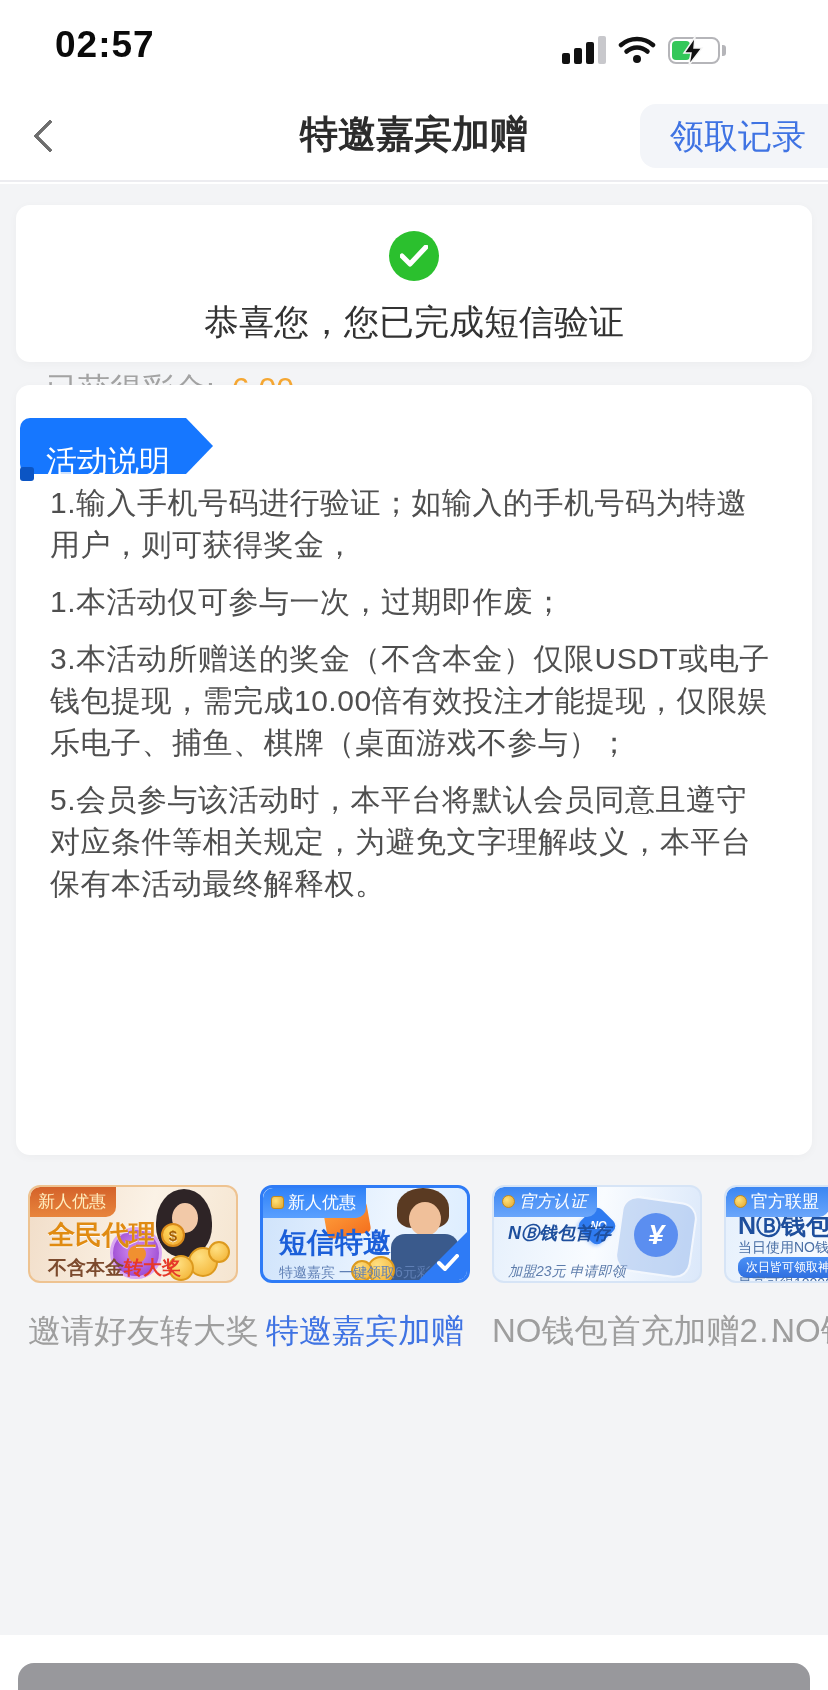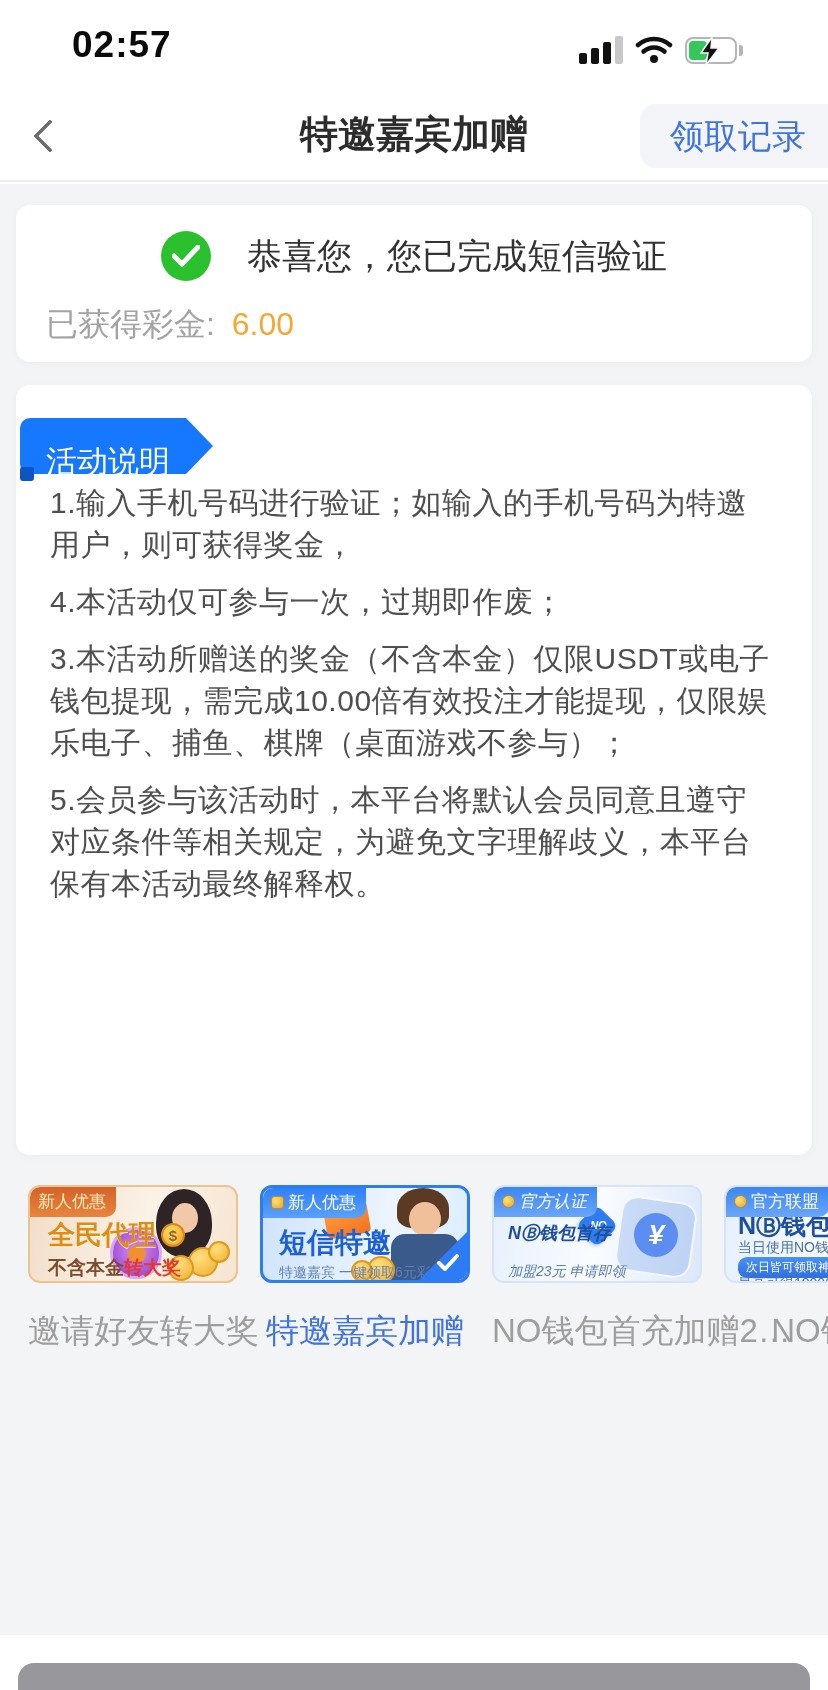--- a/index.html
+++ b/index.html
@@ -1,21 +1,21 @@
 <!DOCTYPE html>
 <html><head>
 <meta charset="utf-8">
 <style>
   * { margin:0; padding:0; box-sizing:border-box; }
   html,body { width:828px; }
   body { font-family:"Liberation Sans","DejaVu Sans",sans-serif; background:#fff; }
   .phone { position:relative; width:828px; height:1690px; background:#ffffff; overflow:hidden; }
 
   
-  .status-bar { position:absolute; top:0; left:17px; width:748px; height:90px; background:#fff; z-index:5; }
+  .status-bar { position:absolute; top:0; left:0; width:748px; height:90px; background:#fff; z-index:5; }
   .time { position:absolute; left:55px; top:24px; font-size:37px; font-weight:700; color:#0a0a0a; letter-spacing:1px; }
   .status-icons { position:absolute; right:28px; top:36px; display:flex; align-items:center; gap:12px; }
   .signal { display:flex; align-items:flex-end; gap:4px; height:28px; }
   .signal i { display:block; width:8px; background:#111; border-radius:2px; }
   .signal i:nth-child(1){height:11px;} .signal i:nth-child(2){height:16px;}
   .signal i:nth-child(3){height:22px;} .signal i:nth-child(4){height:28px; background:#c8c8cc;}
   .battery { position:relative; width:52px; height:27px; }
   .battery .shell { position:absolute; inset:0; border:2.5px solid #b5b5b9; border-radius:8px; }
   .battery .nub { position:absolute; right:-6px; top:8px; width:4px; height:11px; background:#b5b5b9; border-radius:0 3px 3px 0; }
   .battery .fill { position:absolute; left:4px; top:4px; width:18px; height:19px; background:#34c759; border-radius:4px; }
@@ -26,21 +26,21 @@
   .back-button { position:absolute; left:14px; top:14px; width:64px; height:64px; display:flex; align-items:center; justify-content:center; cursor:pointer; }
   .chevron-left { width:24px; height:24px; border-left:4.5px solid #6e6e6e; border-bottom:4.5px solid #6e6e6e; transform:rotate(45deg); border-radius:2px; margin-left:8px; }
   .nav-title { position:absolute; left:0; right:0; top:0; height:92px; line-height:88px; text-align:center; font-size:38px; font-weight:600; color:#2c2c2c; }
   .nav-action { position:absolute; right:0; top:14px; height:64px; line-height:64px; padding:0 22px 0 30px; background:#f3f5f9; border-radius:16px 0 0 16px; color:#3f73e3; font-size:34px; cursor:pointer; }
 
   
   .page-bg { position:absolute; top:184px; left:0; width:828px; height:1451px; background:#f3f4f6; }
 
   
   .success-card { position:absolute; left:16px; right:16px; top:205px; height:157px; background:#fff; border-radius:14px; box-shadow:0 2px 10px rgba(0,0,0,0.03); }
-  .success-row { display:flex; align-items:center; justify-content:center; gap:36px; padding-top:26px; }
+  .success-row { display:flex; align-items:center; justify-content:center; gap:18px; padding-top:26px;flex-direction:column; }
   .check-circle { width:50px; height:50px; border-radius:50%; background:#2bc02e; flex:none; position:relative; }
   .check-circle svg { position:absolute; left:11px; top:14px; }
   .success-msg { font-size:35px; font-weight:500; color:#333; }
   .bonus-row { margin-top:22px; padding-left:30px; font-size:32px; }
   .bonus-label { color:#a3a3a3; }
   .bonus-amount { color:#f5a733; margin-left:8px; }
 
   
   .rules-card { position:absolute; left:16px; right:16px; top:385px; height:770px; background:#fff; border-radius:14px; box-shadow:0 2px 10px rgba(0,0,0,0.03); }
   .ribbon { position:absolute; left:4px; top:33px; height:56px; line-height:56px; padding:16px 16px 0 26px; background:#1677ff; color:#fff; font-size:31px; border-radius:10px 0 0 10px; z-index:2; }
@@ -164,21 +164,21 @@
     <div class="bonus-row">
       <span class="bonus-label">已获得彩金:</span>
       <span class="bonus-amount">6.00</span>
     </div>
   </div>
 
   <div class="rules-card">
     <div class="ribbon">活动说明</div>
     <div class="rules-text">
       <p>1.输入手机号码进行验证；如输入的手机号码为特邀用户，则可获得奖金，</p>
-      <p>4.本活动仅可参与一次，过期即作废；</p>
+      <p>1.本活动仅可参与一次，过期即作废；</p>
       <p>3.本活动所赠送的奖金（不含本金）仅限USDT或电子钱包提现，需完成10.00倍有效投注才能提现，仅限娱乐电子、捕鱼、棋牌（桌面游戏不参与）；</p>
       <p>5.会员参与该活动时，本平台将默认会员同意且遵守对应条件等相关规定，为避免文字理解歧义，本平台保有本活动最终解释权。</p>
     </div>
   </div>
 
   <div class="promos">
     <div class="promos-inner">
 
       <div class="promo-item">
         <div class="thumb t1">

